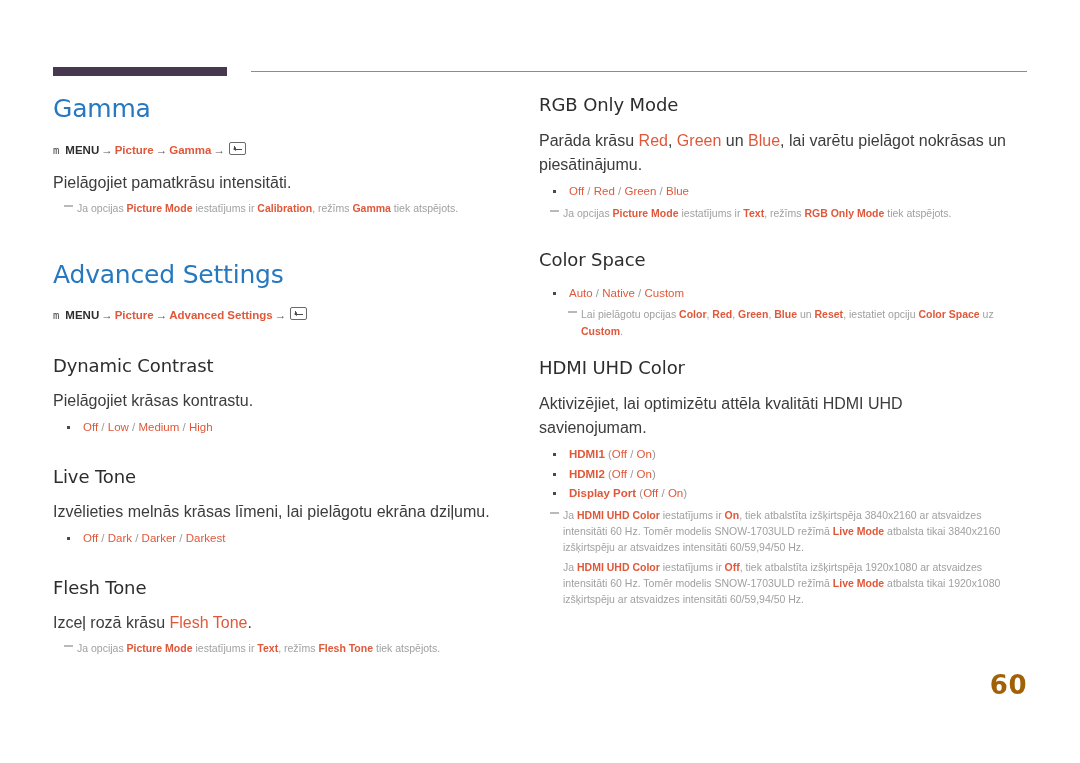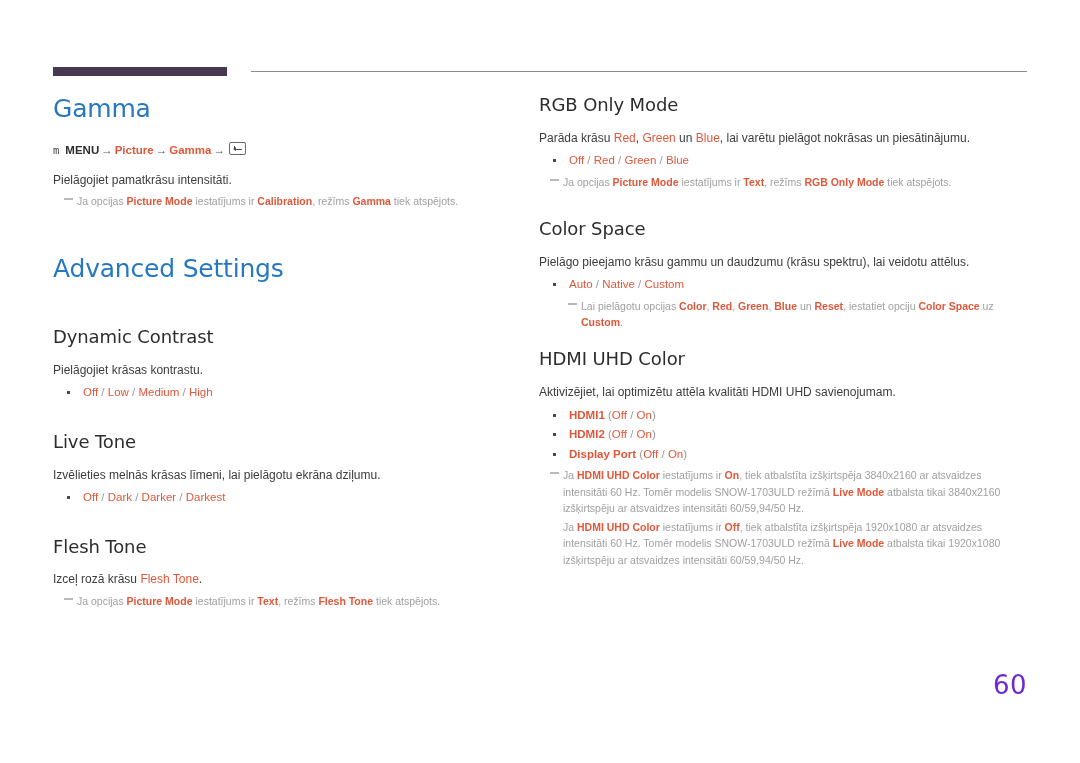--- a/index.html
+++ b/index.html
@@ -118,21 +118,21 @@
     content: "";
     position: absolute;
     left: 3px; top: 4px;
     width: 0; height: 0;
     border-top: 2px solid transparent;
     border-bottom: 2px solid transparent;
     border-right: 3px solid #4a4a4a;
   }
 
   p.desc {
-    font-size: 12px;
+    font-size: 16px;
     color: #3c3c3c;
     margin: 12px 0 4px 0;
     line-height: 1.55;
   }
 
   ul.opts {
     list-style: none;
     margin: 0 0 3px 0;
     padding: 0 0 0 0;
   }
@@ -179,23 +179,23 @@
 
   .spacer-lg { height: 42px; }
   .spacer-md { height: 26px; }
   .spacer-sm { height: 16px; }
 
   .page-number {
     position: absolute;
     right: 53px;
     bottom: 25px;
     font-size: 26px;
-    color: #6d28d9;
+    color: #a16207;
     font-family: "DejaVu Sans", "Liberation Sans", sans-serif;
-    font-weight: 400;
+    font-weight: 700;
     letter-spacing: 0.5px;
   }
 </style>
 </head>
 <body>
 
 <div class="page">
 
   <div class="header-rule">
     <div class="bar"></div>
@@ -215,20 +215,23 @@
 
       <p class="note"><span>Ja opcijas </span><span class="hl">Picture Mode</span><span> iestatījums ir </span><span class="hl">Calibration</span><span>, režīms </span><span class="hl">Gamma</span><span> tiek atspējots.</span>
       </p>
     </div>
 
     <div class="spacer-lg"></div>
 
     <div class="block">
       <h1 class="sec-title">Advanced Settings</h1>
 
+      <p class="menu-path">
+        <span class="mkey">m</span><span class="mlabel">MENU</span><span class="arrow">→</span><span class="mitem">Picture</span><span class="arrow">→</span><span class="mitem">Advanced Settings</span><span class="arrow">→</span><span class="enter-key"></span>
+      </p>
 
     </div>
 
     <div class="spacer-md"></div>
 
     <div class="block">
       <h2 class="sub-title">Dynamic Contrast</h2>
       <p class="desc">Pielāgojiet krāsas kontrastu.</p>
       <ul class="opts">
         <li><span>Off</span><span class="sep"> / </span><span>Low</span><span class="sep"> / </span><span>Medium</span><span class="sep"> / </span><span>High</span>
@@ -270,21 +273,20 @@
         </li>
       </ul>
       <p class="note"><span>Ja opcijas </span><span class="hl">Picture Mode</span><span> iestatījums ir </span><span class="hl">Text</span><span>, režīms </span><span class="hl">RGB Only Mode</span><span> tiek atspējots.</span>
       </p>
     </div>
 
     <div class="spacer-md"></div>
 
     <div class="block">
       <h2 class="sub-title">Color Space</h2>
-      <p class="desc">Pielāgo pieejamo krāsu gammu un daudzumu (krāsu spektru), lai veidotu attēlus.</p>
       <ul class="opts">
         <li><span>Auto</span><span class="sep"> / </span><span>Native</span><span class="sep"> / </span><span>Custom</span>
         </li>
       </ul>
       <p class="note indent2"><span>Lai pielāgotu opcijas </span><span class="hl">Color</span><span>, </span><span class="hl">Red</span><span>, </span><span class="hl">Green</span><span>, </span><span class="hl">Blue</span><span> un </span><span class="hl">Reset</span><span>, iestatiet opciju </span><span class="hl">Color Space</span><span> uz </span><span class="hl">Custom</span><span>.</span>
       </p>
     </div>
 
     <div class="spacer-sm"></div>
 

